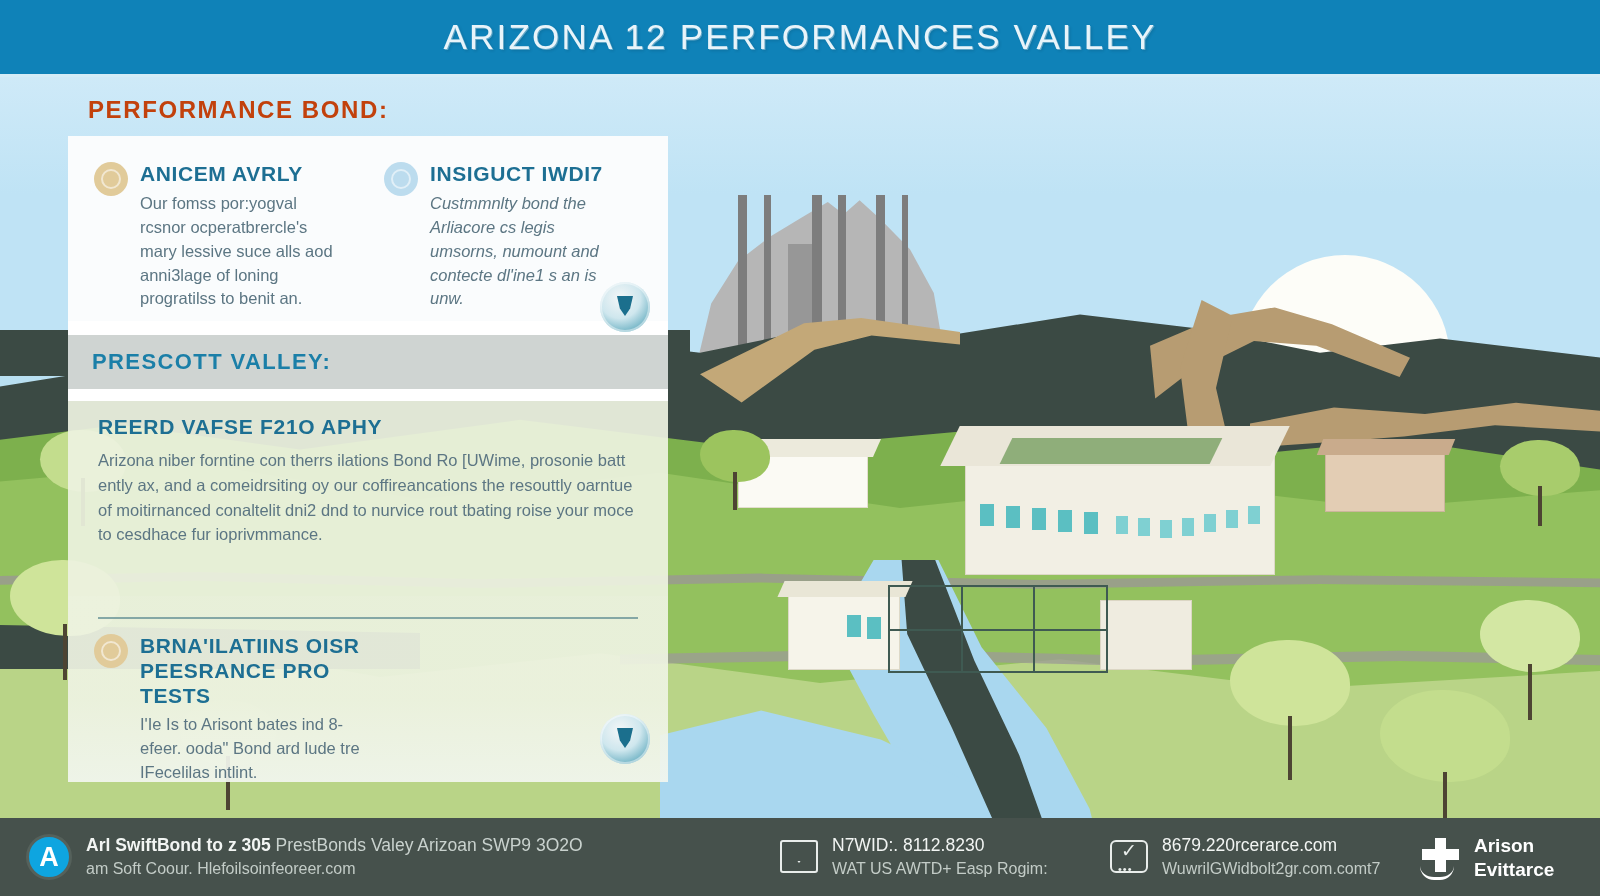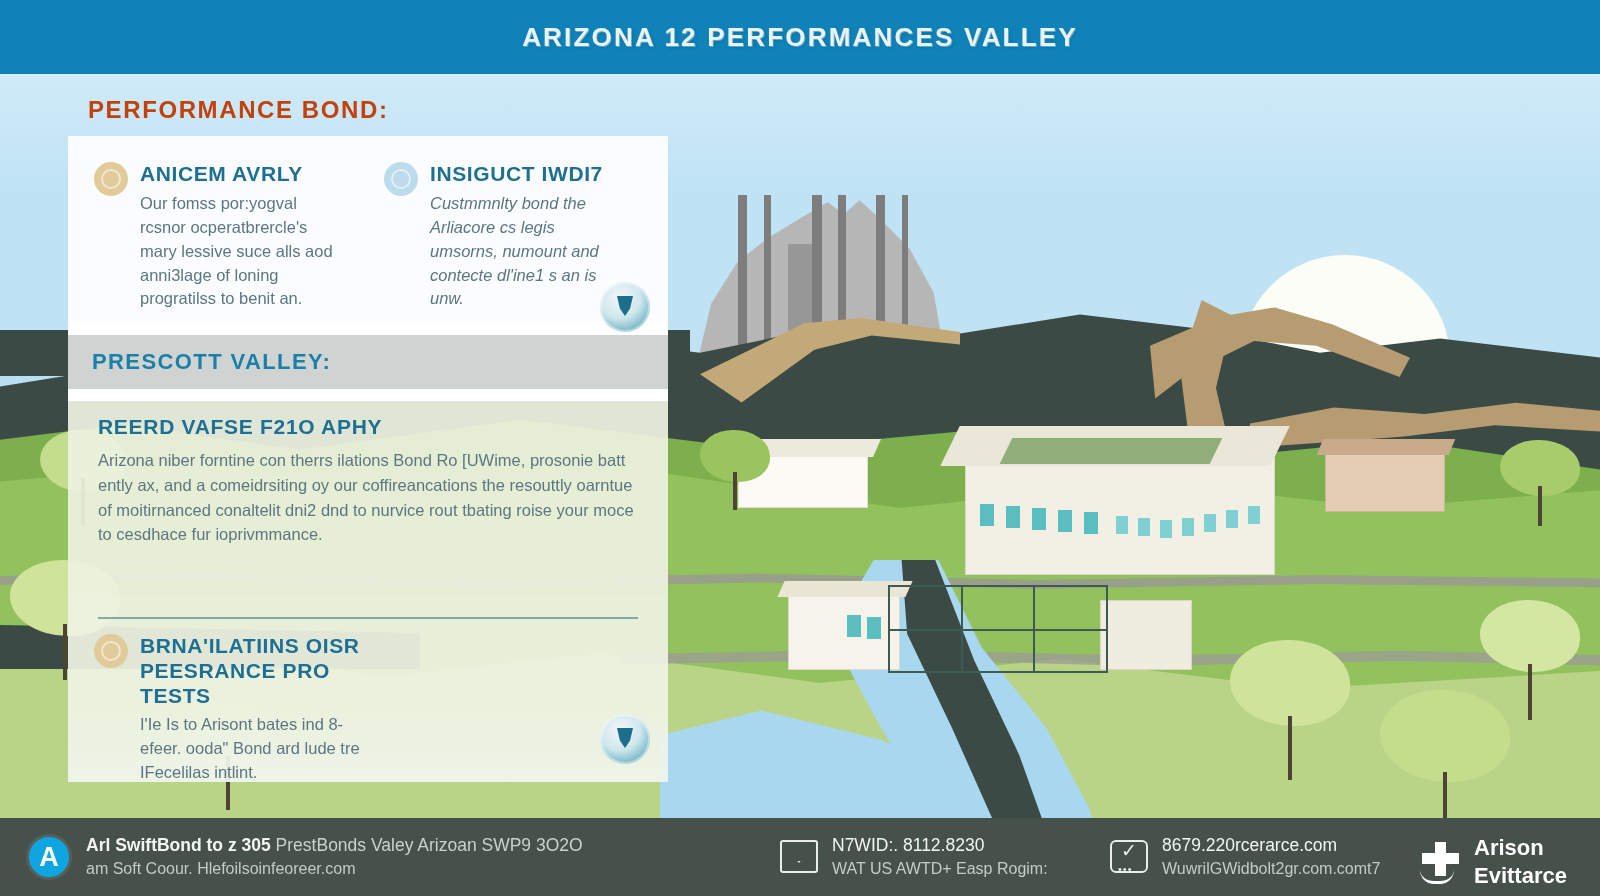--- a/index.html
+++ b/index.html
@@ -95,21 +95,21 @@
   .frame:before { left:33%; } .frame:after { left:66%; }
   .frame .h { position:absolute; left:0; right:0; height:2px; background:#3f5a52; top:50%; }
 
   .tree { position:absolute; }
   .tree .c { position:absolute; border-radius:48% 52% 46% 54%; }
   .tree .t { position:absolute; width:4px; background:#4d4433; left:50%; margin-left:-2px; bottom:0; }
 
   
   .header { position:absolute; left:0; top:0; width:1600px; height:74px;
      background:#0f82b8; display:flex; align-items:center; justify-content:center; }
-  .header h1 { color:#e8f4fa; font-size:26px; letter-spacing:2.2px; font-weight:700;
+  .header h1 { color:#e8f4fa; font-size:35px; letter-spacing:2.2px; font-weight:400;
      text-shadow:1px 1px 0 rgba(255,255,255,.35), 2px 2px 3px rgba(0,0,0,.12); }
   .hdr-rule { position:absolute; left:0; top:74px; width:1600px; height:3px; background:#d4ecf7; }
 
   
   .card { position:absolute; left:68px; top:136px; width:698px; height:646px;border-radius:8px; }
   .panel-a { position:absolute; left:0; top:0; width:600px; height:185px; background:#fafcfd; }
   .panel-sep { position:absolute; left:0; top:185px; width:600px; height:14px; background:#ffffff; }
   .panel-b { position:absolute; left:0; top:199px; width:600px; height:54px; background:#cfd4d2; }
   .panel-c { position:absolute; left:0; top:253px; width:600px; height:12px; background:#ffffff; }
   .panel-d { position:absolute; left:0; top:265px; width:600px; height:195px; background:#edf2e0; opacity:.93; }
@@ -151,21 +151,21 @@
   .ftxt1 { color:#f2f5f3; font-size:17.5px; font-weight:700; line-height:1.35; }
   .ftxt1 span { font-weight:400; color:#c9d2ce; }
   .ftxt2 { color:#c3ccc7; font-size:16px; line-height:1.35; }
   .ficon { width:38px; height:33px; border:2.5px solid #e9edeb; border-radius:3px;
      position:relative; flex:0 0 38px; }
   .ficon.mail:after { content:""; position:absolute; left:2px; right:2px; top:2px; height:17px;
      border-bottom:2.5px solid #e9edeb; transform:skewY(0); clip-path:polygon(0 0,50% 100%,100% 0); }
   .ficon.doc { border-radius:6px; }
   .ficon.doc:before { content:"✓"; position:absolute; left:9px; top:-3px; color:#e9edeb; font-size:19px; }
   .ficon.doc:after { content:"•••"; position:absolute; left:6px; bottom:-4px; color:#e9edeb; font-size:11px; letter-spacing:1px; }
-  .fbrand { color:#fff; font-size:22px; font-weight:700; line-height:1.25; }
+  .fbrand { color:#fff; font-size:19px; font-weight:700; line-height:1.25; }
   .fcross { position:relative; width:40px; height:44px; flex:0 0 40px; }
   .fcross .v { position:absolute; left:15px; top:2px; width:11px; height:34px; background:#fff; }
   .fcross .h { position:absolute; left:2px; top:13px; width:37px; height:11px; background:#fff; }
   .fcross .s { position:absolute; left:0; bottom:0; width:34px; height:14px;
      border-bottom:3px solid #fff; border-radius:0 0 18px 18px; }
 </style>
 </head>
 <body>
 
 <div id="stage">

